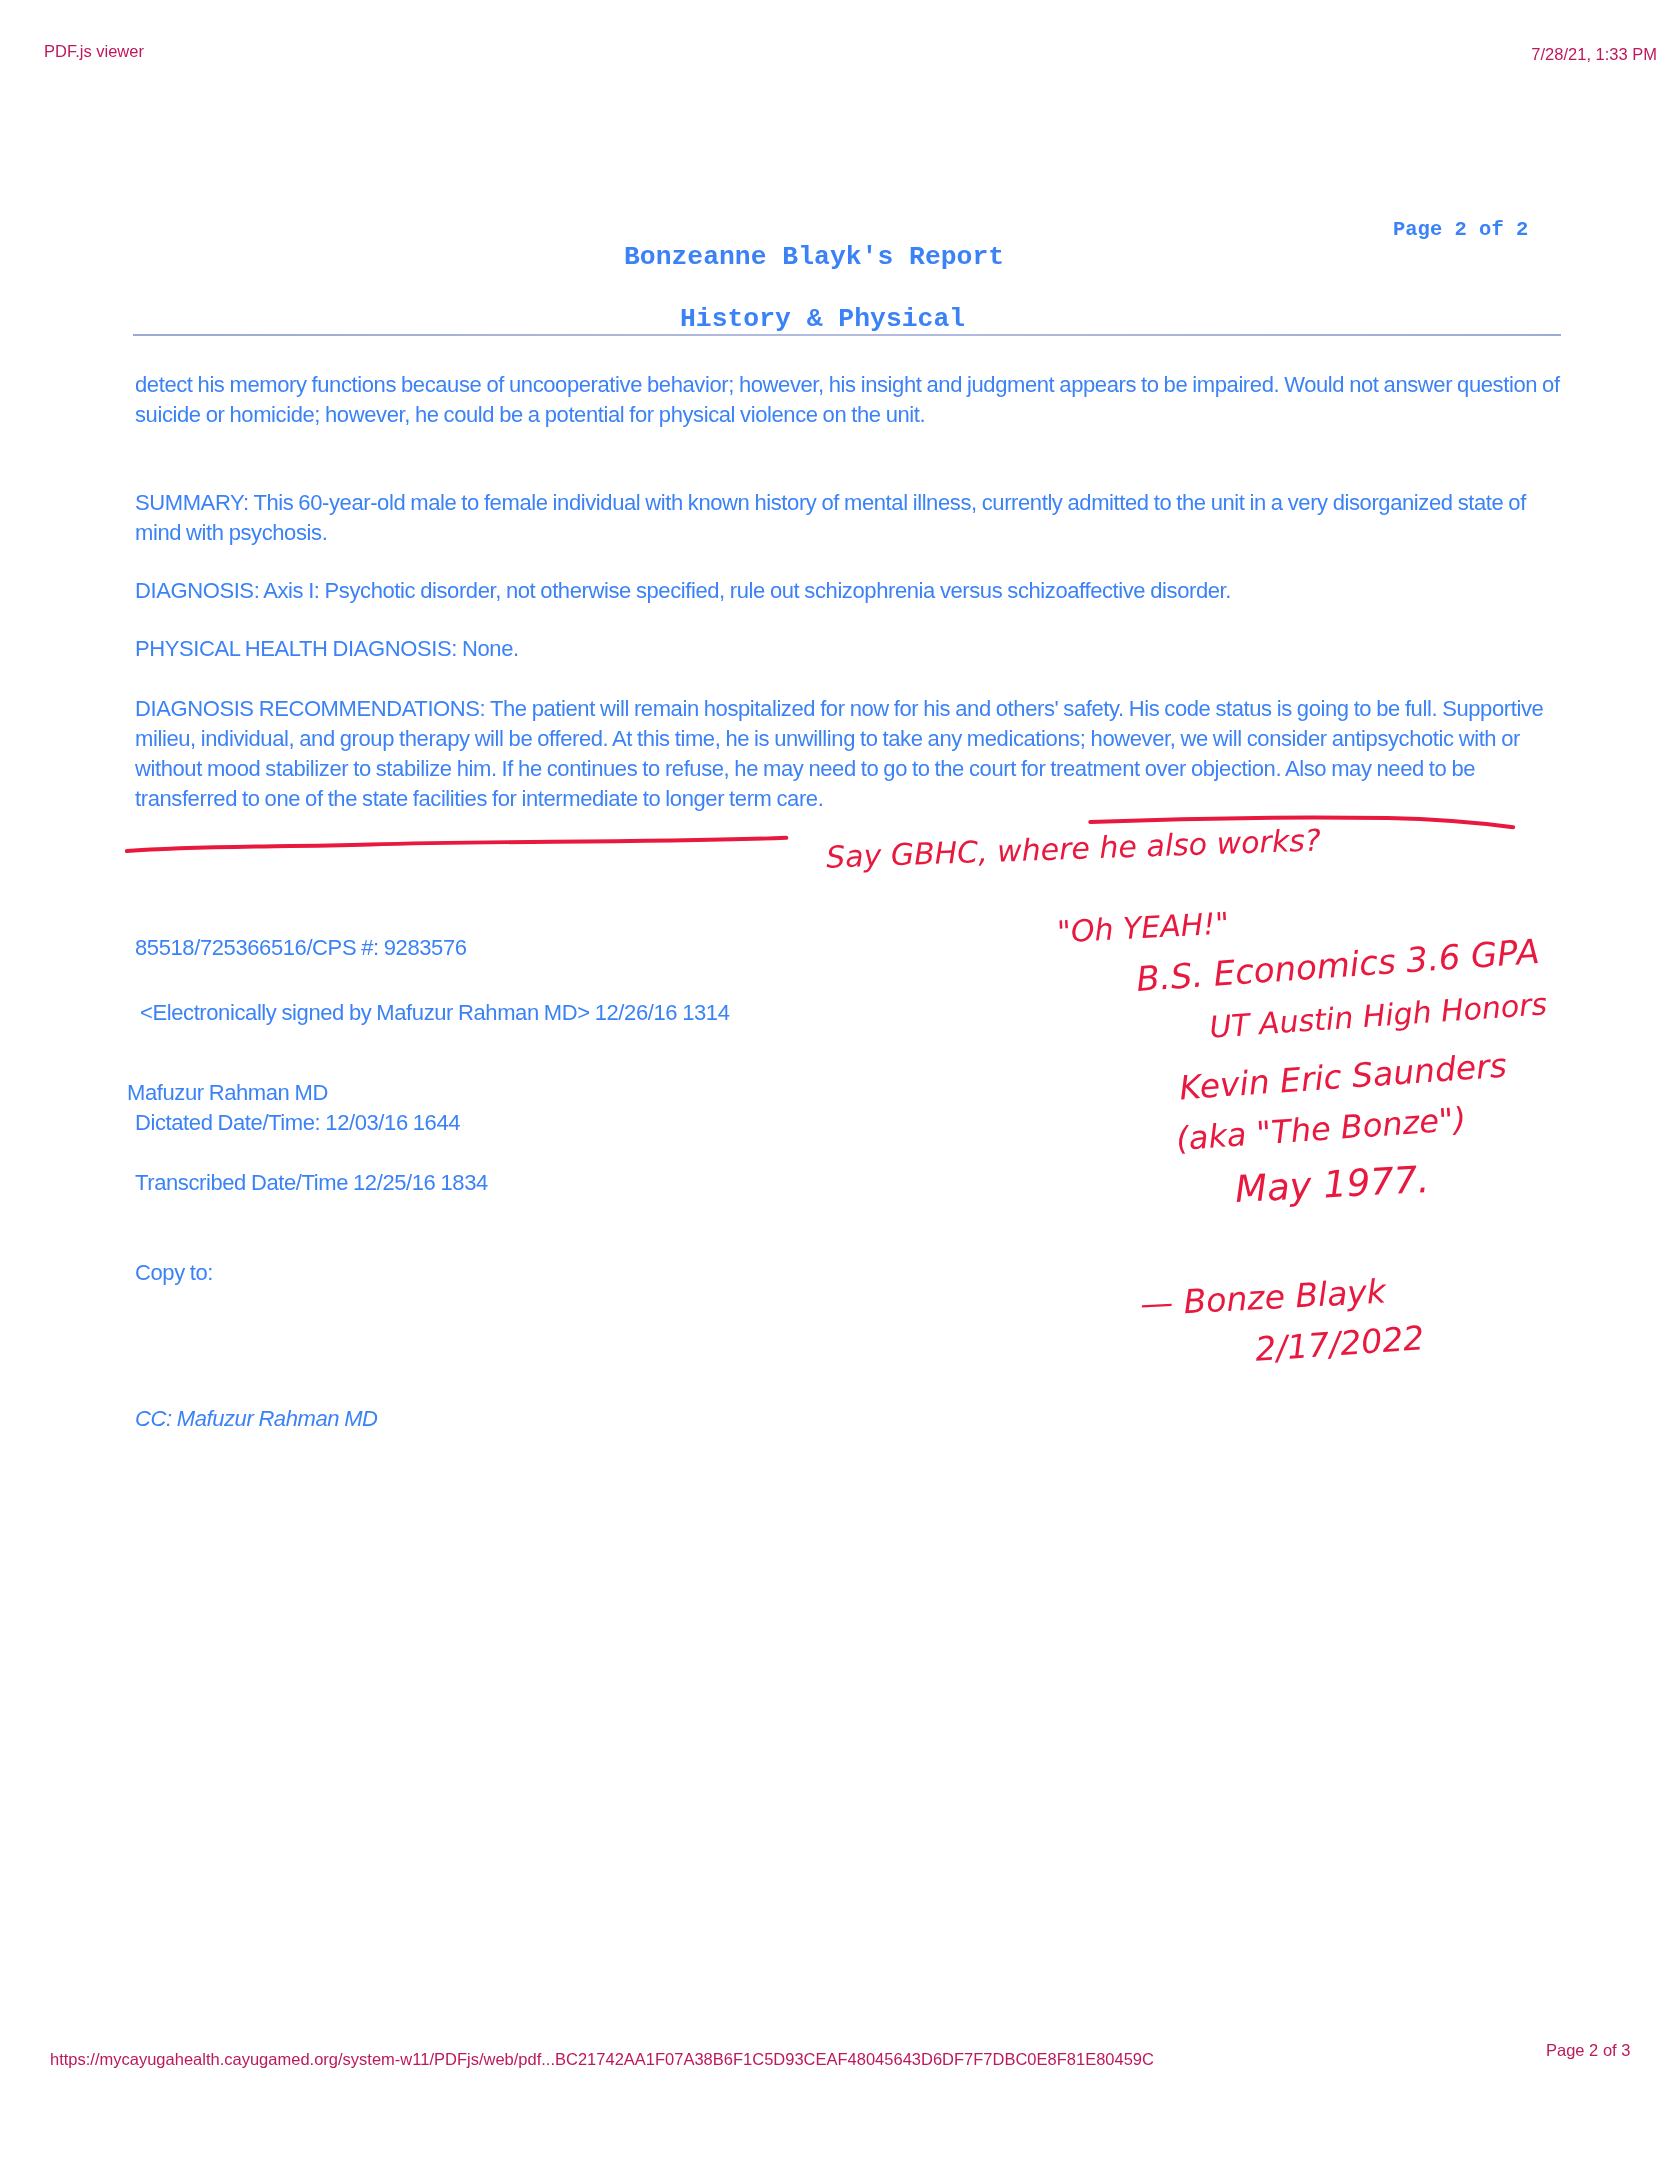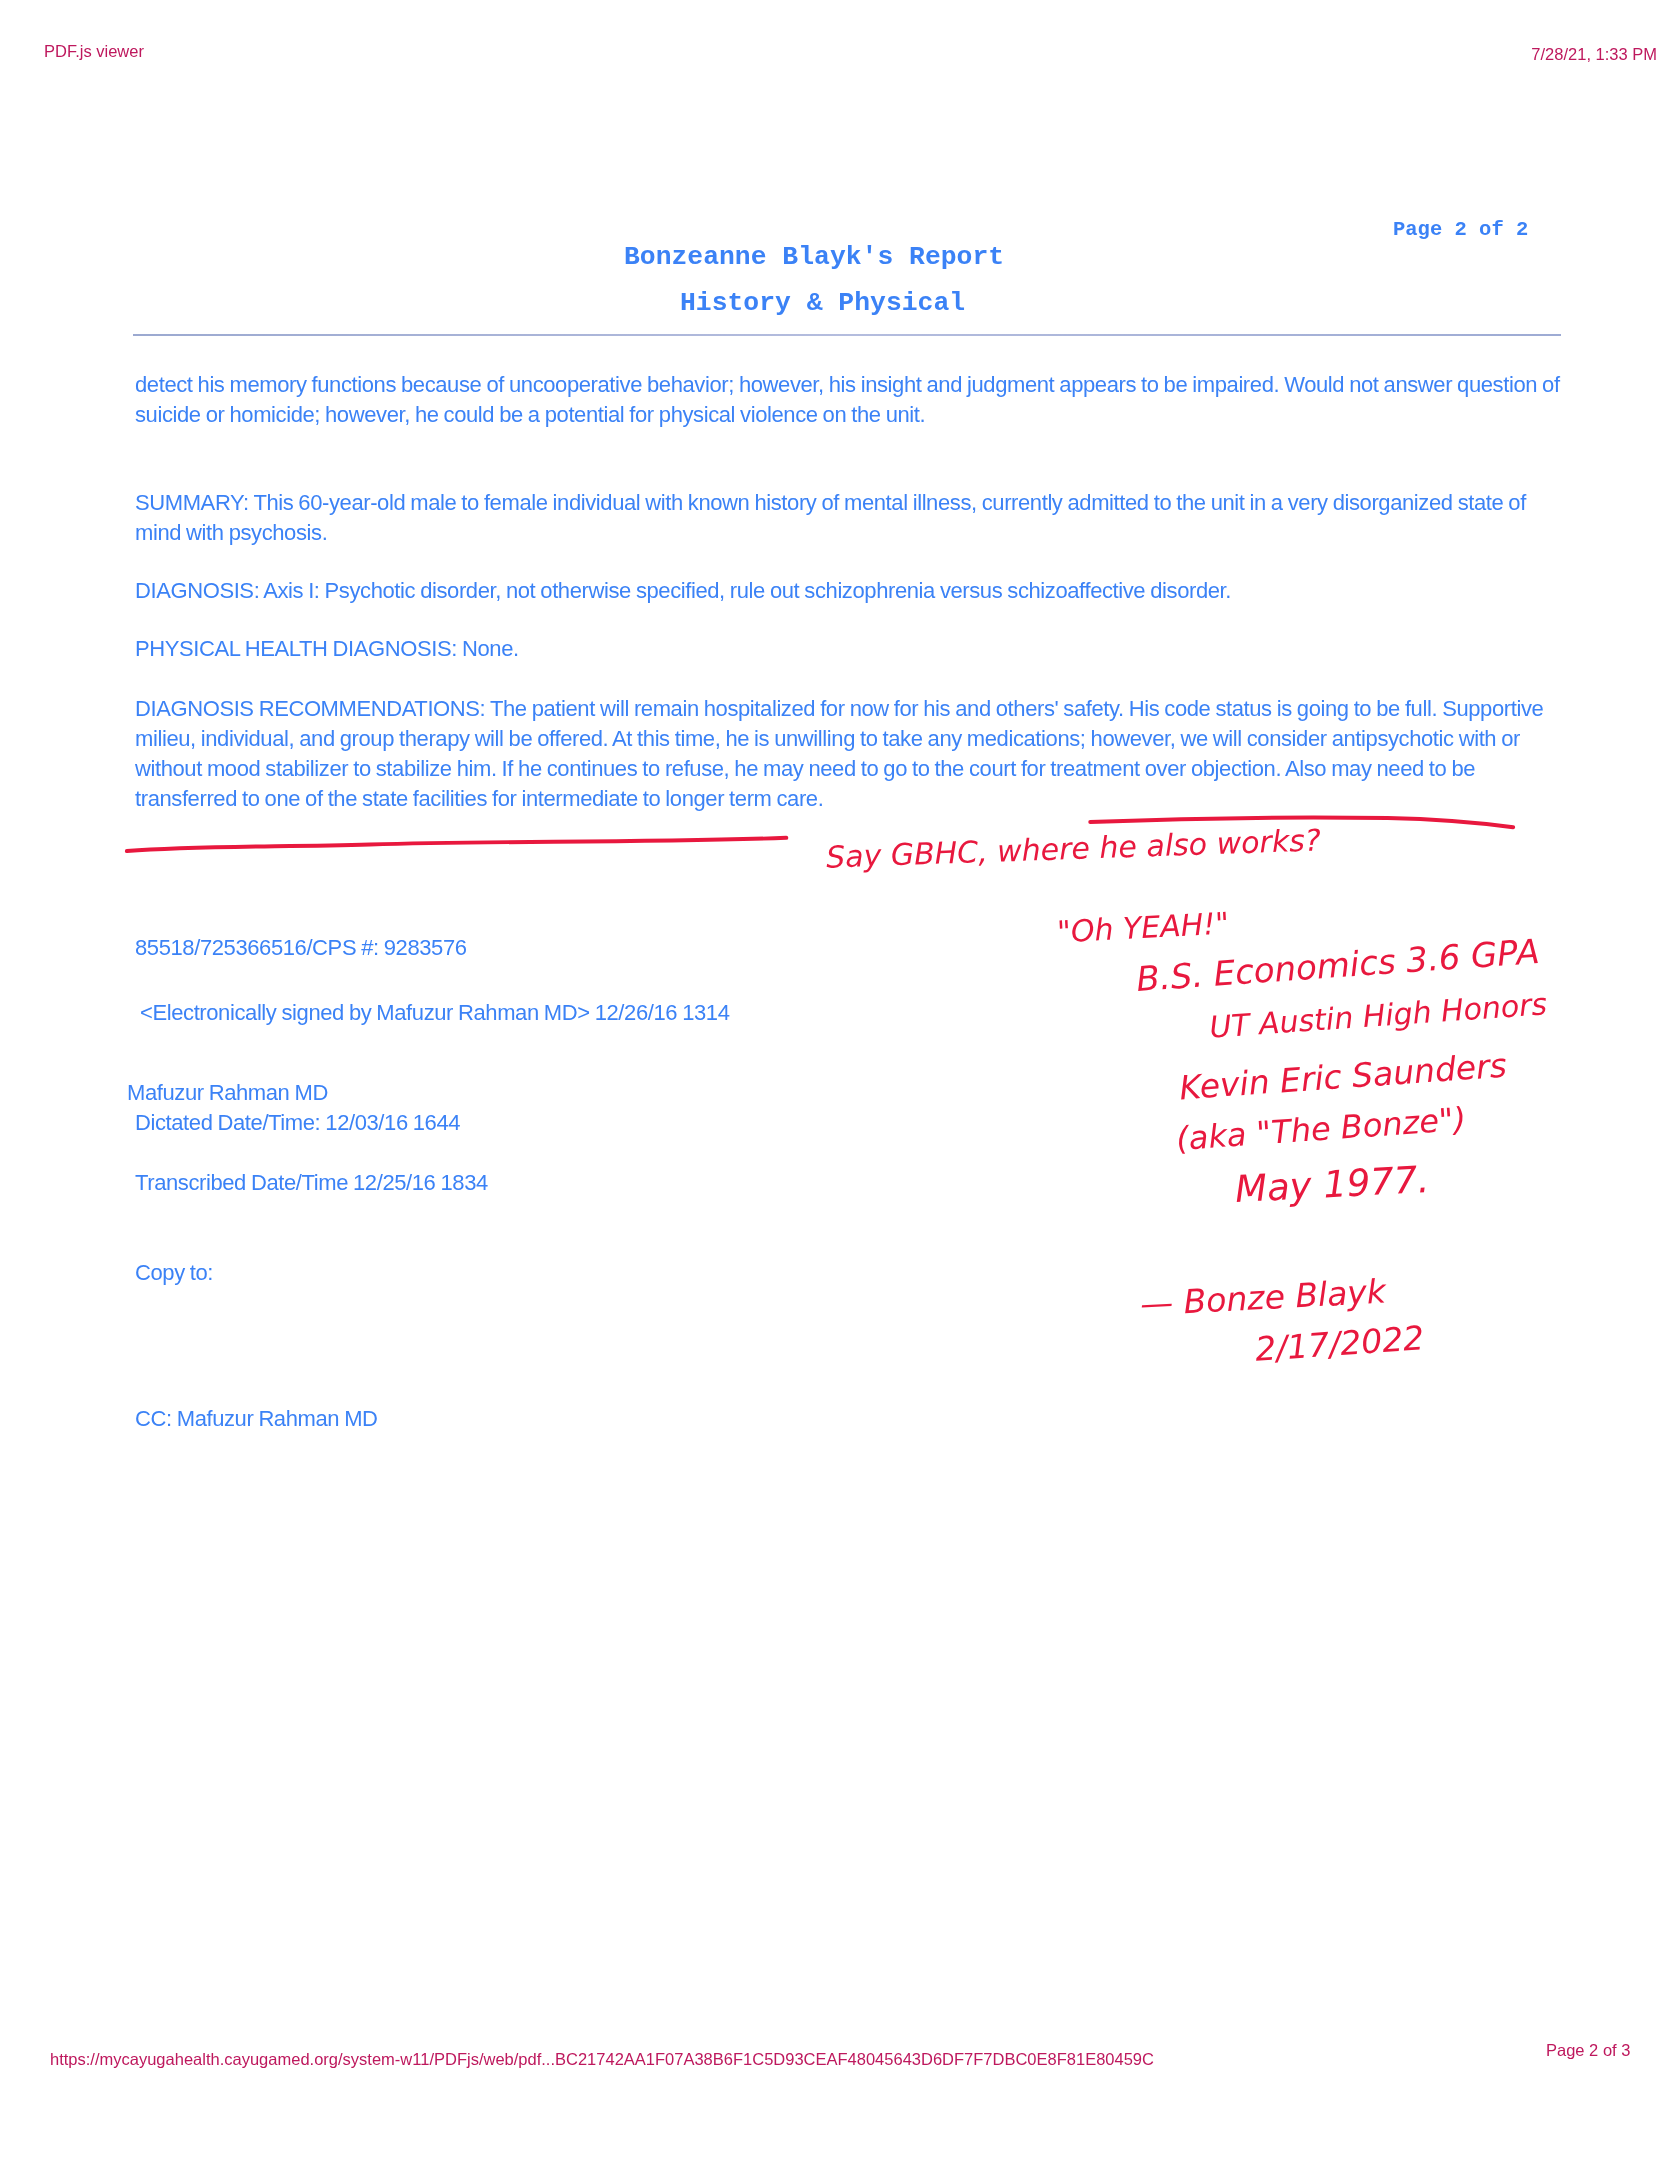--- a/index.html
+++ b/index.html
@@ -70,21 +70,21 @@
     }
   </style>
 </head>
 <body>
 
 <div class="abs print-meta" style="left:44px; top:42px;">PDF.js viewer</div>
 <div class="abs print-meta" style="right:20px; top:45px;">7/28/21, 1:33 PM</div>
 
 <div class="abs mono-head page-of" style="left:1393px; top:218px;">Page 2 of 2</div>
 <div class="abs mono-head report-title" style="left:624px; top:242px;">Bonzeanne Blayk's Report</div>
-<div class="abs mono-head section-title" style="left:680px; top:288px;text-align:right;">History &amp; Physical</div>
+<div class="abs mono-head section-title" style="left:680px; top:304px;text-align:right;">History &amp; Physical</div>
 <div class="abs header-rule" style="left:133px; top:334px; width:1428px;"></div>
 
 <div class="abs body-text para" style="left:135px; top:370px;">detect his memory functions because of uncooperative behavior; however, his insight and judgment appears to be impaired.  Would not answer question of suicide or homicide; however, he could be a potential for physical violence on the unit.</div>
 
 <div class="abs body-text para" style="left:135px; top:488px;">
   <span>SUMMARY:</span>
   <span>This 60-year-old male to female individual with known history of mental illness, currently admitted to the unit in a very disorganized state of mind with psychosis.</span>
 </div>
 
 <div class="abs body-text single-line" style="left:135px; top:576px;">
@@ -107,21 +107,21 @@
   <path class="underline-stroke" d="M1650 1244 C1800 1238 1950 1236 2100 1238 C2200 1240 2260 1248 2290 1252"></path>
   <path class="underline-stroke" d="M192 1288 C300 1280 420 1282 560 1278 C760 1272 960 1276 1190 1268"></path>
 </svg>
 
 <div class="abs body-text single-line" style="left:135px; top:933px;">85518/725366516/CPS #: 9283576</div>
 <div class="abs body-text single-line" style="left:140px; top:991px;margin-top:7px;">&lt;Electronically signed by Mafuzur Rahman MD&gt; 12/26/16 1314</div>
 <div class="abs body-text single-line" style="left:127px; top:1078px;">Mafuzur Rahman MD</div>
 <div class="abs body-text single-line" style="left:135px; top:1108px;">Dictated Date/Time: 12/03/16 1644</div>
 <div class="abs body-text single-line" style="left:135px; top:1168px;">Transcribed Date/Time 12/25/16 1834</div>
 <div class="abs body-text single-line" style="left:135px; top:1258px;">Copy to:</div>
-<div class="abs body-text single-line" style="left:135px; top:1404px;">CC: Mafuzur Rahman MD</div>
+<div class="abs body-text single-line" style="left:135px; top:1404px;font-style:italic;">CC: Mafuzur Rahman MD</div>
 
 <div class="abs ink" style="left:826px; top:831px; font-size:30px; transform:rotate(-2deg);">Say GBHC, where he also works?</div>
 <div class="abs ink" style="left:1057px; top:910px; font-size:30px; transform:rotate(-3deg);">"Oh YEAH!"</div>
 <div class="abs ink" style="left:1136px; top:945px; font-size:34px; transform:rotate(-4deg);">B.S. Economics 3.6 GPA</div>
 <div class="abs ink" style="left:1209px; top:998px; font-size:30px; transform:rotate(-4deg);">UT Austin High Honors</div>
 <div class="abs ink" style="left:1179px; top:1057px; font-size:33px; transform:rotate(-4deg);">Kevin Eric Saunders</div>
 <div class="abs ink" style="left:1176px; top:1110px; font-size:32px; transform:rotate(-4deg);">(aka "The Bonze")</div>
 <div class="abs ink" style="left:1235px; top:1163px; font-size:37px; transform:rotate(-3deg);">May 1977.</div>
 <div class="abs ink" style="left:1140px; top:1278px; font-size:33px; transform:rotate(-3deg);">— Bonze Blayk</div>
 <div class="abs ink" style="left:1255px; top:1324px; font-size:33px; transform:rotate(-4deg);">2/17/2022</div>

